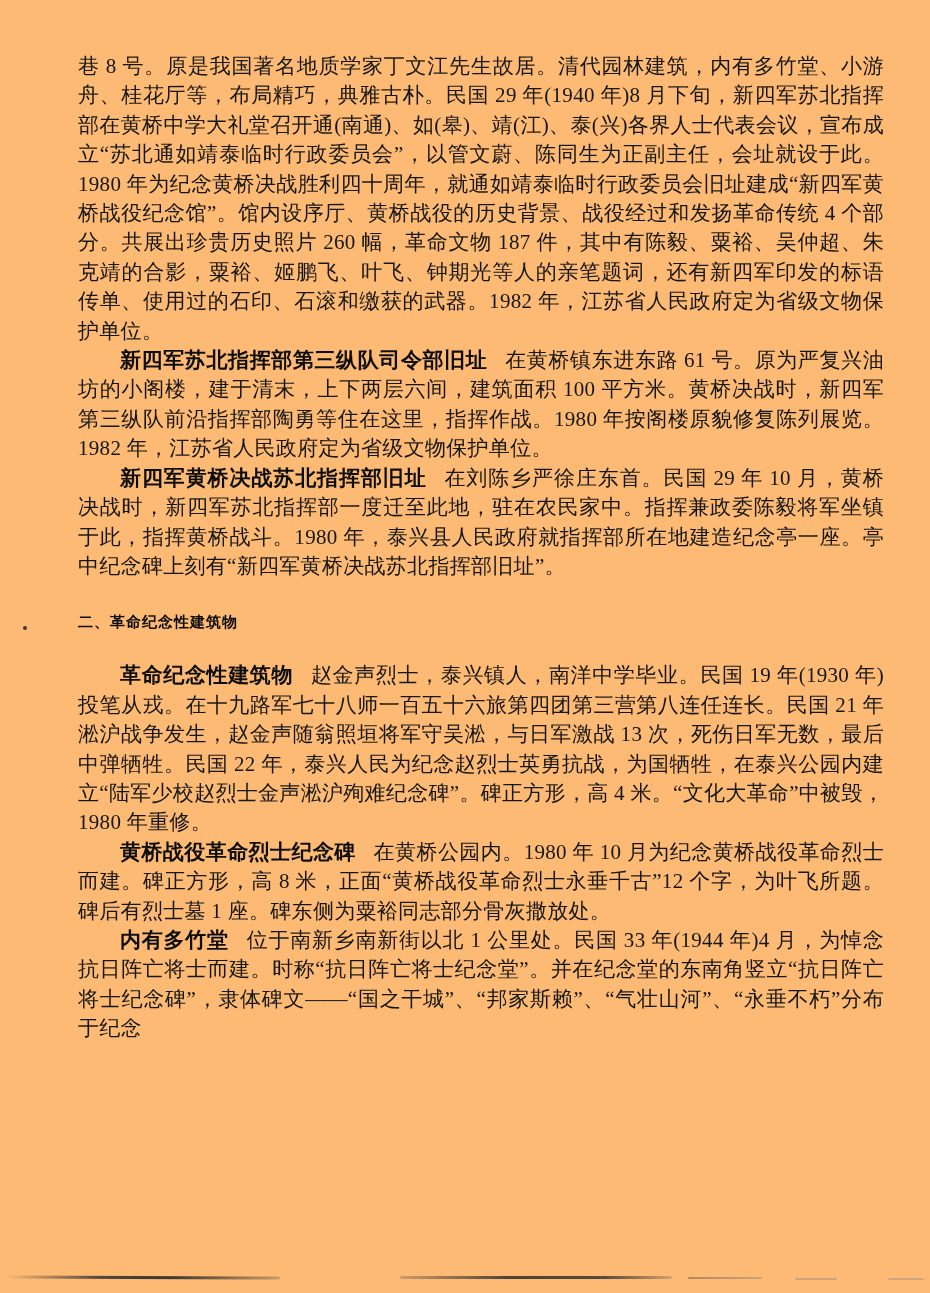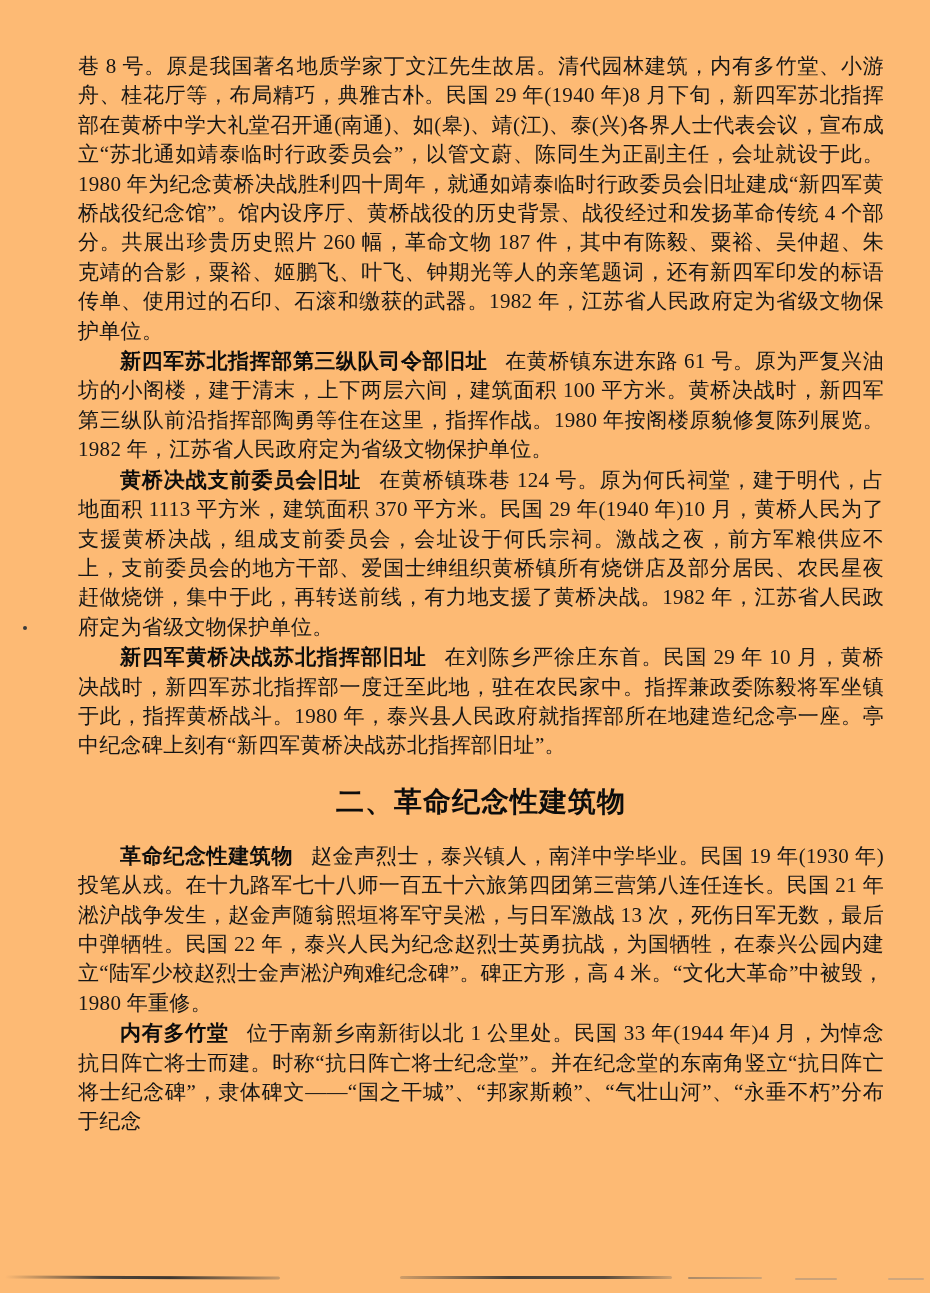--- a/index.html
+++ b/index.html
@@ -28,32 +28,32 @@
     line-height: 29.4px;
     color: #161616;
     text-align: justify;
     text-indent: 2em;
     letter-spacing: 0.3px;
   }
   .para.no-indent {
     text-indent: 0;
   }
   .entry-heading {
-    font-family: Liberation Sans, sans-serif;
+    font-family: Liberation Serif, serif;
     font-weight: 700;
     margin-right: 0.85em;
     color: #0d0d0d;
   }
   .section-heading {
     margin: 26px 0 25px 0;
     font-family: "Liberation Sans", "DejaVu Sans", sans-serif;
     font-weight: 700;
-    font-size: 28px;
+    font-size: 15px;
     line-height: 29px;
-    text-align: center;
+    text-align: left;
     color: #0d0d0d;
     letter-spacing: 1px;
   }
   
   .artifact-line {
     position: absolute;
     height: 3px;
     border-radius: 2px;
   }
   .artifact-line.l1 {
@@ -88,29 +88,29 @@
 </head>
 <body>
 
 <div class="page">
   <div class="text-block">
 
     <p class="para no-indent"><span>巷 8 号。原是我国著名地质学家丁文江先生故居。清代园林建筑，内有多竹堂、小游舟、桂花厅等，布局精巧，典雅古朴。民国 29 年(1940 年)8 月下旬，新四军苏北指挥部在黄桥中学大礼堂召开通(南通)、如(皋)、靖(江)、泰(兴)各界人士代表会议，宣布成立“苏北通如靖泰临时行政委员会”，以管文蔚、陈同生为正副主任，会址就设于此。1980 年为纪念黄桥决战胜利四十周年，就通如靖泰临时行政委员会旧址建成“新四军黄桥战役纪念馆”。馆内设序厅、黄桥战役的历史背景、战役经过和发扬革命传统 4 个部分。共展出珍贵历史照片 260 幅，革命文物 187 件，其中有陈毅、粟裕、吴仲超、朱克靖的合影，粟裕、姬鹏飞、叶飞、钟期光等人的亲笔题词，还有新四军印发的标语传单、使用过的石印、石滚和缴获的武器。1982 年，江苏省人民政府定为省级文物保护单位。</span></p>
 
     <p class="para"><span class="entry-heading">新四军苏北指挥部第三纵队司令部旧址</span><span>在黄桥镇东进东路 61 号。原为严复兴油坊的小阁楼，建于清末，上下两层六间，建筑面积 100 平方米。黄桥决战时，新四军第三纵队前沿指挥部陶勇等住在这里，指挥作战。1980 年按阁楼原貌修复陈列展览。1982 年，江苏省人民政府定为省级文物保护单位。</span></p>
 
-    <p class="para"><span class="entry-heading">黄桥决战支前委员会旧址</span><span>在黄桥镇珠巷 124 号。原为何氏祠堂，建于明代，占地面积 1113 平方米，建筑面积 370 平方米。民国 29 年(1940 年)10 月，黄桥人民为了支援黄桥决战，组成支前委员会，会址设于何氏宗祠。激战之夜，前方军粮供应不上，支前委员会的地方干部、爱国士绅组织黄桥镇所有烧饼店及部分居民、农民星夜赶做烧饼，集中于此，再转送前线，有力地支援了黄桥决战。1982 年，江苏省人民政府定为省级文物保护单位。</span></p>
 
     <p class="para"><span class="entry-heading">新四军黄桥决战苏北指挥部旧址</span><span>在刘陈乡严徐庄东首。民国 29 年 10 月，黄桥决战时，新四军苏北指挥部一度迁至此地，驻在农民家中。指挥兼政委陈毅将军坐镇于此，指挥黄桥战斗。1980 年，泰兴县人民政府就指挥部所在地建造纪念亭一座。亭中纪念碑上刻有“新四军黄桥决战苏北指挥部旧址”。</span></p>
 
 
     <h2 class="section-heading">二、革命纪念性建筑物</h2>
 
     <p class="para"><span class="entry-heading">革命纪念性建筑物</span><span>赵金声烈士，泰兴镇人，南洋中学毕业。民国 19 年(1930 年)投笔从戎。在十九路军七十八师一百五十六旅第四团第三营第八连任连长。民国 21 年淞沪战争发生，赵金声随翁照垣将军守吴淞，与日军激战 13 次，死伤日军无数，最后中弹牺牲。民国 22 年，泰兴人民为纪念赵烈士英勇抗战，为国牺牲，在泰兴公园内建立“陆军少校赵烈士金声淞沪殉难纪念碑”。碑正方形，高 4 米。“文化大革命”中被毁，1980 年重修。</span></p>
 
+    <p class="para"><span class="entry-heading">黄桥战役革命烈士纪念碑</span><span>在黄桥公园内。1980 年 10 月为纪念黄桥战役革命烈士而建。碑正方形，高 8 米，正面“黄桥战役革命烈士永垂千古”12 个字，为叶飞所题。碑后有烈士墓 1 座。碑东侧为粟裕同志部分骨灰撒放处。</span></p>
 
     <p class="para"><span class="entry-heading">内有多竹堂</span><span>位于南新乡南新街以北 1 公里处。民国 33 年(1944 年)4 月，为悼念抗日阵亡将士而建。时称“抗日阵亡将士纪念堂”。并在纪念堂的东南角竖立“抗日阵亡将士纪念碑”，隶体碑文——“国之干城”、“邦家斯赖”、“气壮山河”、“永垂不朽”分布于纪念</span></p>
 
   </div>
 
   <div class="artifact-dot"></div>
   <div class="artifact-line l1"></div>
   <div class="artifact-line l2"></div>
   <div class="artifact-line l3"></div>
   <div class="artifact-line l4"></div>

